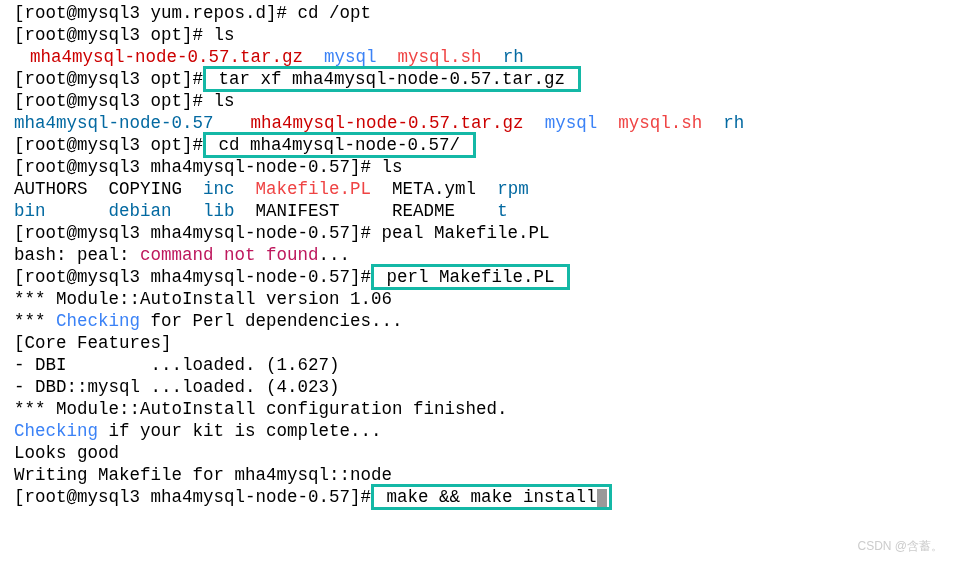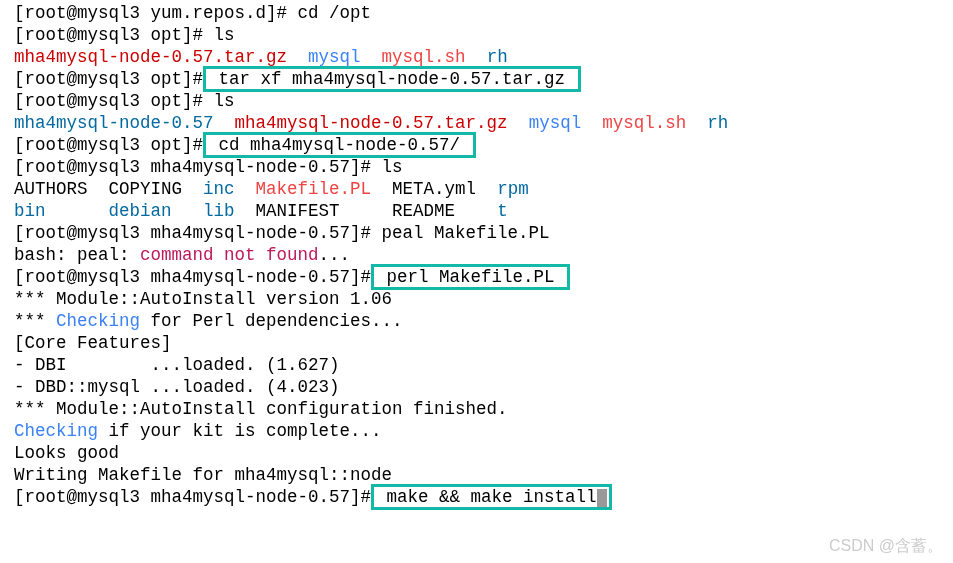--- a/index.html
+++ b/index.html
@@ -12,21 +12,21 @@
       color: #000000;
       width: 953px;
       height: 563px;
       overflow: hidden;
       position: relative;
     }
     .term {
       white-space: pre;
       padding: 2px 14px;
     }
-    .red { color: #cc0000; }
+    .red { color: #cc0000; margin-left: 16px; }
     .green { color: #ef4444; }
     .blue { color: #0369a1; }
     .teal { color: #3b82f6; }
     .yellow { color: #be185d; }
     .highlight {
       border: 3px solid #14b8a6;
       padding: 0 2px;
       display: inline-block;
       line-height: 20px;
       margin: -2px 0;
@@ -37,21 +37,21 @@
       display: inline-block;
       width: 10px;
       height: 18px;
       vertical-align: text-bottom;
     }
     .watermark {
       position: absolute;
       bottom: 6px;
       right: 10px;
       color: #ccc;
-      font-size: 16px;
+      font-size: 12px;
       font-family: sans-serif;
     }
   </style>
 </head>
 <body>
 
 <div class="term" id="terminal"><div>[root@mysql3 yum.repos.d]# cd /opt</div><div>[root@mysql3 opt]# ls</div><div><span class="red">mha4mysql-node-0.57.tar.gz</span>  <span class="teal">mysql</span>  <span class="green">mysql.sh</span>  <span class="blue">rh</span></div><div>[root@mysql3 opt]#<span class="highlight"> tar xf mha4mysql-node-0.57.tar.gz </span></div><div>[root@mysql3 opt]# ls</div><div><span class="blue">mha4mysql-node-0.57</span>  <span class="red">mha4mysql-node-0.57.tar.gz</span>  <span class="teal">mysql</span>  <span class="green">mysql.sh</span>  <span class="blue">rh</span></div><div>[root@mysql3 opt]#<span class="highlight"> cd mha4mysql-node-0.57/ </span></div><div>[root@mysql3 mha4mysql-node-0.57]# ls</div><div>AUTHORS  COPYING  <span class="blue">inc</span>  <span class="green">Makefile.PL</span>  META.yml  <span class="blue">rpm</span></div><div><span class="blue">bin</span>      <span class="blue">debian</span>   <span class="blue">lib</span>  MANIFEST     README    <span class="blue">t</span></div><div>[root@mysql3 mha4mysql-node-0.57]# peal Makefile.PL</div><div>bash: peal: <span class="yellow">command not found</span>...</div><div>[root@mysql3 mha4mysql-node-0.57]#<span class="highlight"> perl Makefile.PL </span></div><div>*** Module::AutoInstall version 1.06</div><div>*** <span class="teal">Checking</span> for Perl dependencies...</div><div>[Core Features]</div><div>- DBI        ...loaded. (1.627)</div><div>- DBD::mysql ...loaded. (4.023)</div><div>*** Module::AutoInstall configuration finished.</div><div><span class="teal">Checking</span> if your kit is complete...</div><div>Looks good</div><div>Writing Makefile for mha4mysql::node</div><div>[root@mysql3 mha4mysql-node-0.57]#<span class="highlight"> make &amp;&amp; make install<span class="cursor"></span></span></div></div>
 
 <div class="watermark">CSDN @含蓄。</div>
 

